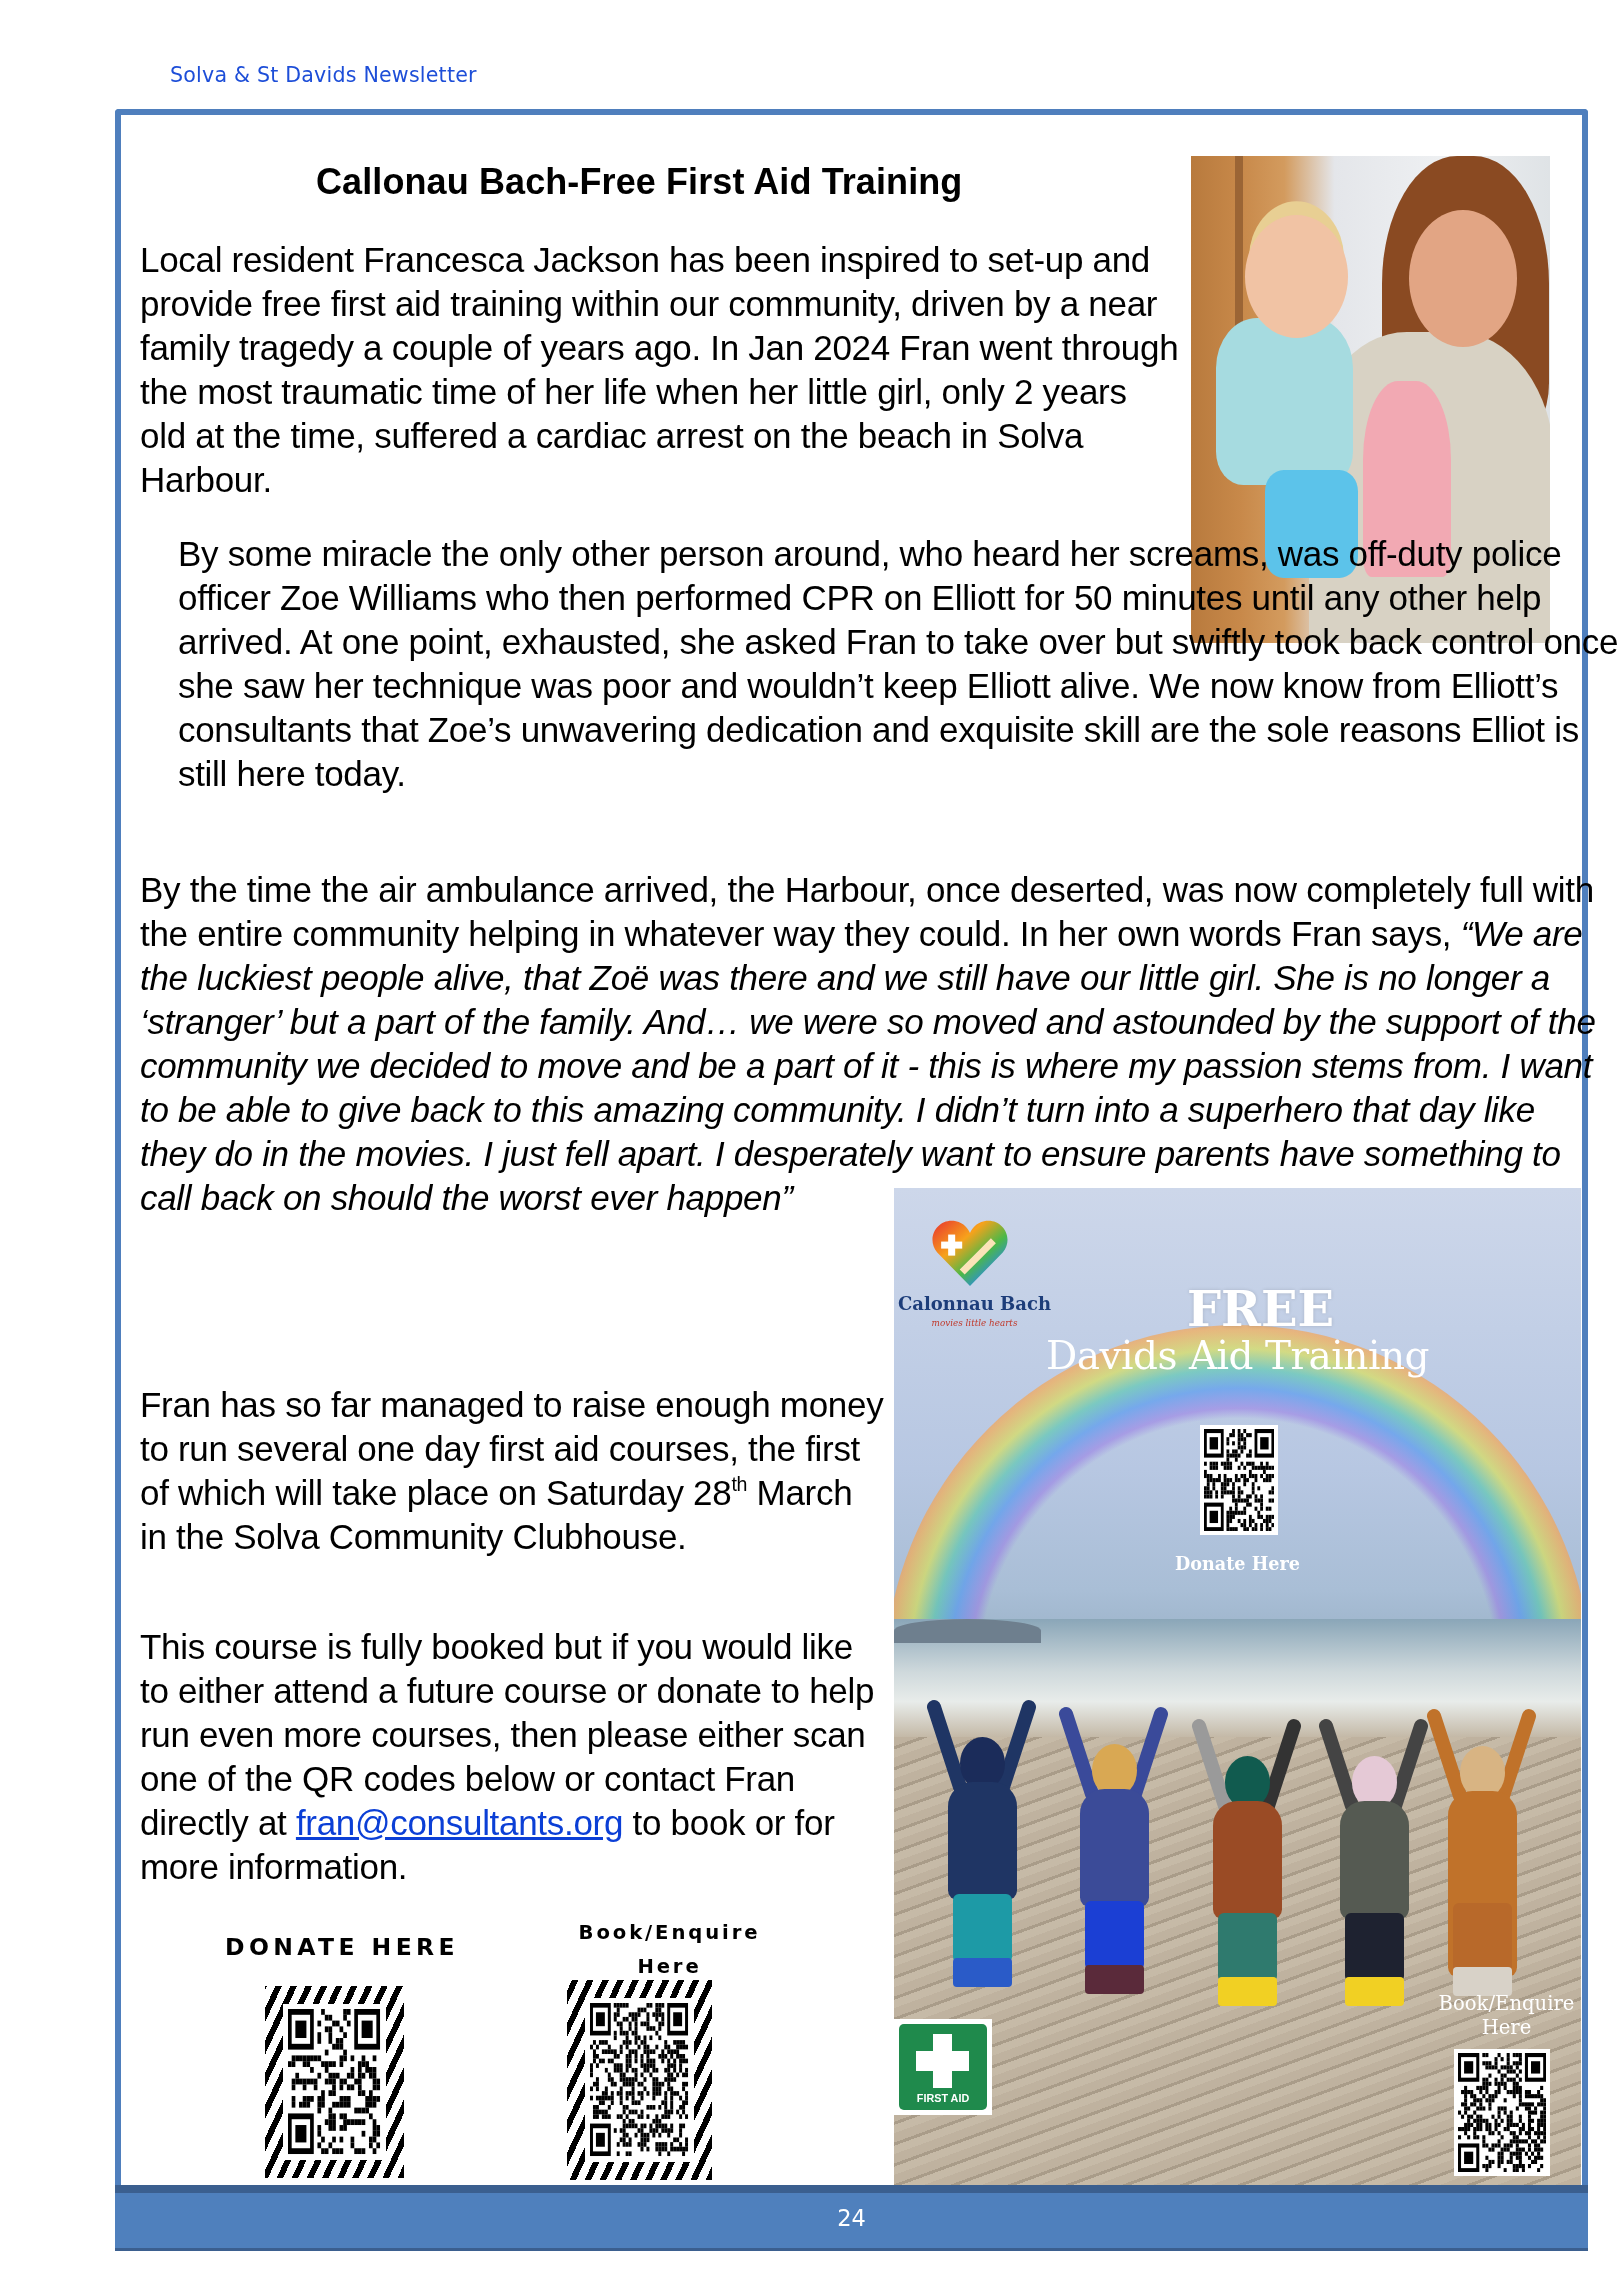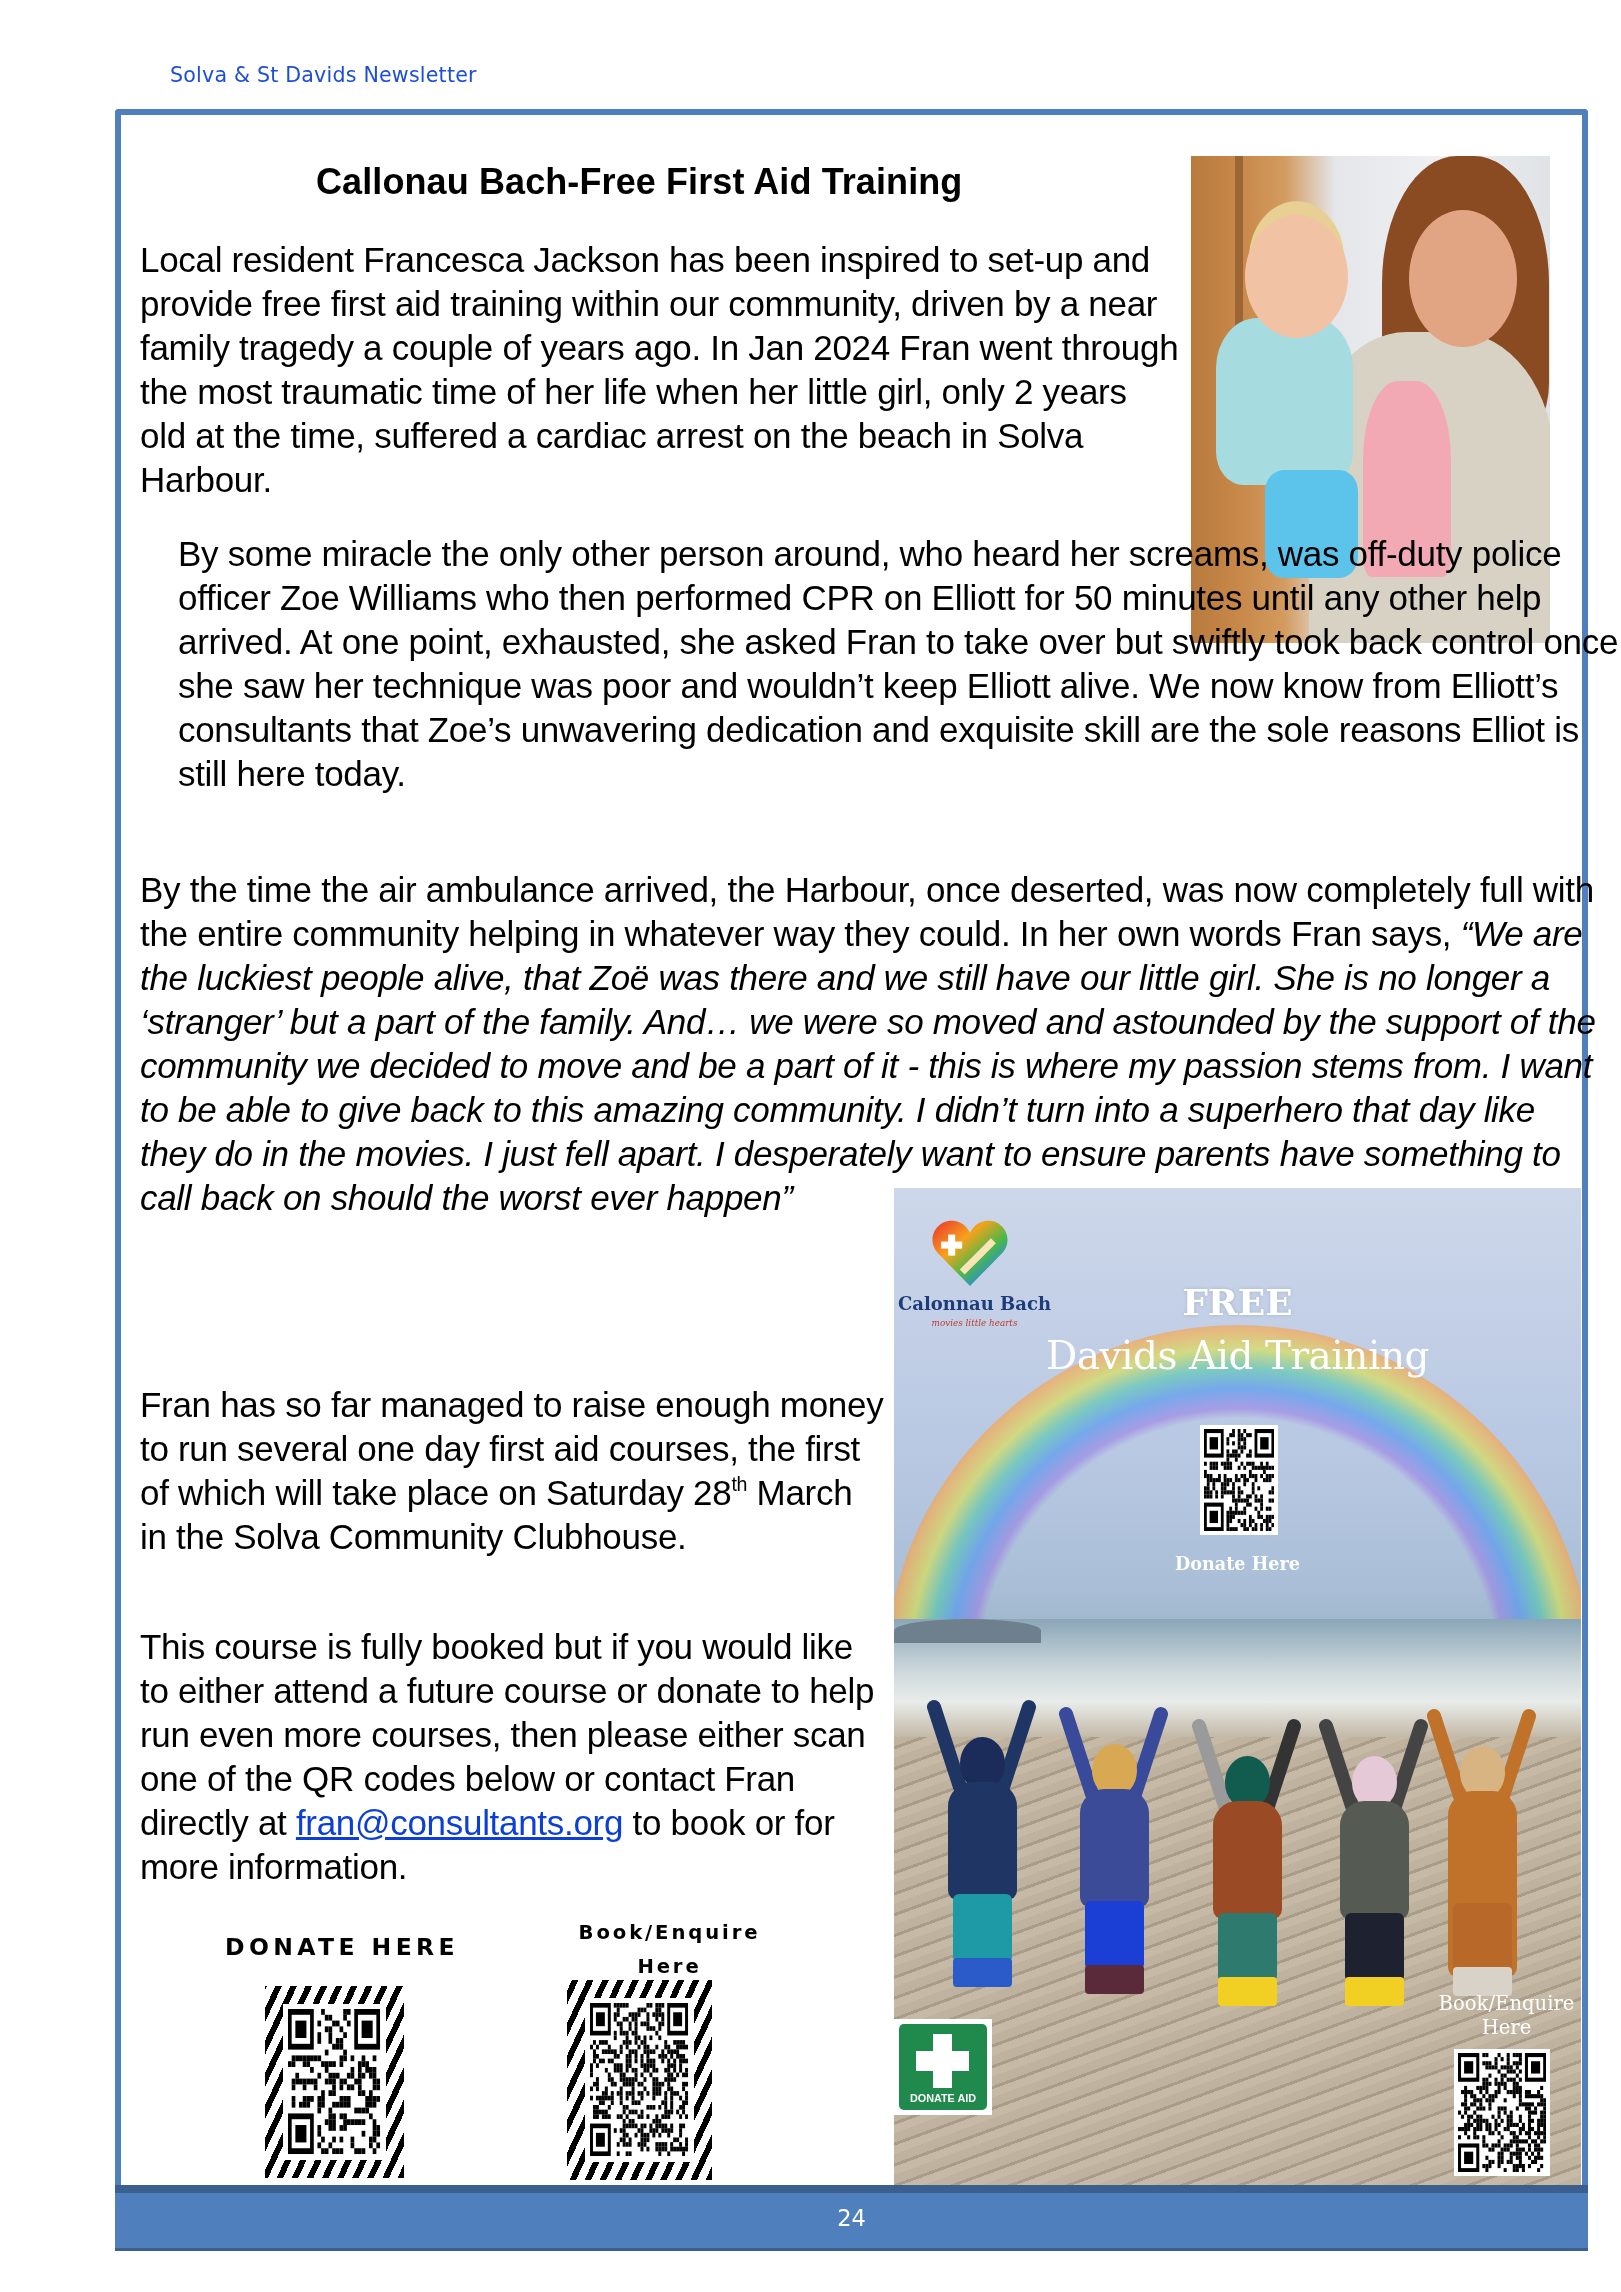--- a/index.html
+++ b/index.html
@@ -40,21 +40,21 @@
     background: radial-gradient(circle, transparent 0 52%, rgba(150,120,230,0.55) 54%, rgba(80,150,240,0.65) 58%, rgba(80,200,170,0.6) 62%, rgba(220,225,80,0.65) 66%, rgba(250,170,70,0.65) 70%, rgba(240,110,90,0.55) 74%, transparent 78%); }
   .sea { position: absolute; left: 0; top: 431px; width: 100%; height: 118px; background: linear-gradient(180deg, #8aa6b8 0%, #cfd9dc 45%, #e8ecea 70%, #c4b9a7 100%); }
   .headland { position: absolute; left: 0; top: 431px; width: 147px; height: 23.5px; border-radius: 50% 50% 0 0; background: #6e7f8e; }
   .sand { position: absolute; left: 0; top: 549px; width: 100%; height: 456px; background: repeating-linear-gradient(160deg, #bfb29f 0 8.8px, #a99c89 8.8px 11.8px, #c6baa7 11.8px 19.6px); }
 
   .logo { position: absolute; left: 2px; top: 29px; width: 157px; height: 118px; }
   .logo-heart { position: absolute; left: 35px; top: 0; width: 78px; height: 71px; }
   .logo-name { position: absolute; left: 0; top: 76px; width: 157px; text-align: center; font-family: "DejaVu Serif", serif; font-size: 18px; color: #1d3d7a; font-weight: bold; }
   .logo-tag { position: absolute; left: 0; top: 101px; width: 157px; text-align: center; font-family: "DejaVu Serif", serif; font-style: italic; font-size: 8.8px; color: #c0392b; }
 
-  .poster-free { position: absolute; left: 0; width: 100%; top: 93px; text-align: center; font-family: "DejaVu Serif", serif; font-weight: bold; font-size: 36px; color: #fff; text-shadow: 0 0 3.9px rgba(0,0,0,0.15); }
+  .poster-free { position: absolute; left: 0; width: 100%; top: 93px; text-align: center; font-family: "DejaVu Serif", serif; font-weight: bold; font-size: 48px; color: #fff; text-shadow: 0 0 3.9px rgba(0,0,0,0.15); padding-left: 23px; }
   .poster-title { position: absolute; left: 0; width: 100%; top: 145px; text-align: center; font-family: "DejaVu Serif", serif; font-size: 39px; color: #fff; letter-spacing: -0.5px; }
   .poster-qr-top { position: absolute; left: 306px; top: 237px; width: 78px; height: 110px; background: #fff; padding: 3.9px; box-sizing: border-box; }
   .poster-donate { position: absolute; left: 0; width: 100%; top: 365px; text-align: center; font-family: "DejaVu Serif", serif; font-weight: bold; font-size: 17.6px; color: #fff; }
 
   .kids { position: absolute; left: 0; top: 529px; width: 100%; height: 294px; }
   .kid { position: absolute; }
   .kid .head { position: absolute; width: 45px; height: 53px; border-radius: 50%; }
   .kid .torso { position: absolute; top: 45px; width: 69px; height: 118px; border-radius: 24.5px 24.5px 9.8px 9.8px; }
   .kid .legs { position: absolute; top: 157px; width: 59px; height: 69px; border-radius: 5.9px; }
   .kid .boots { position: absolute; top: 221px; width: 59px; height: 29px; border-radius: 3.9px; }
@@ -1030,21 +1030,21 @@
       <div class="torso" style="left:0;background:#c0722a;height:186px;"></div>
       <div class="legs" style="left:4.9px;background:#b8692a;"></div>
       <div class="boots" style="left:4.9px;background:#d8d2c8;"></div>
     </div>
   </div>
 
   <div class="first-aid-sign">
     <div class="first-aid-inner">
       <div class="fa-cross-v"></div>
       <div class="fa-cross-h"></div>
-      <div class="fa-label">DONATE AID</div>
+      <div class="fa-label">FIRST AID</div>
     </div>
   </div>
 
 
   <div class="poster-book">Book/Enquire Here</div>
   <div class="poster-qr-bottom">
     <svg class="qr-svg qr-gen" viewBox="0 0 29 29" preserveAspectRatio="none">
         <rect x="8" y="0" width="1" height="1" fill="#000"></rect>
         <rect x="9" y="0" width="1" height="1" fill="#000"></rect>
         <rect x="13" y="0" width="1" height="1" fill="#000"></rect>

